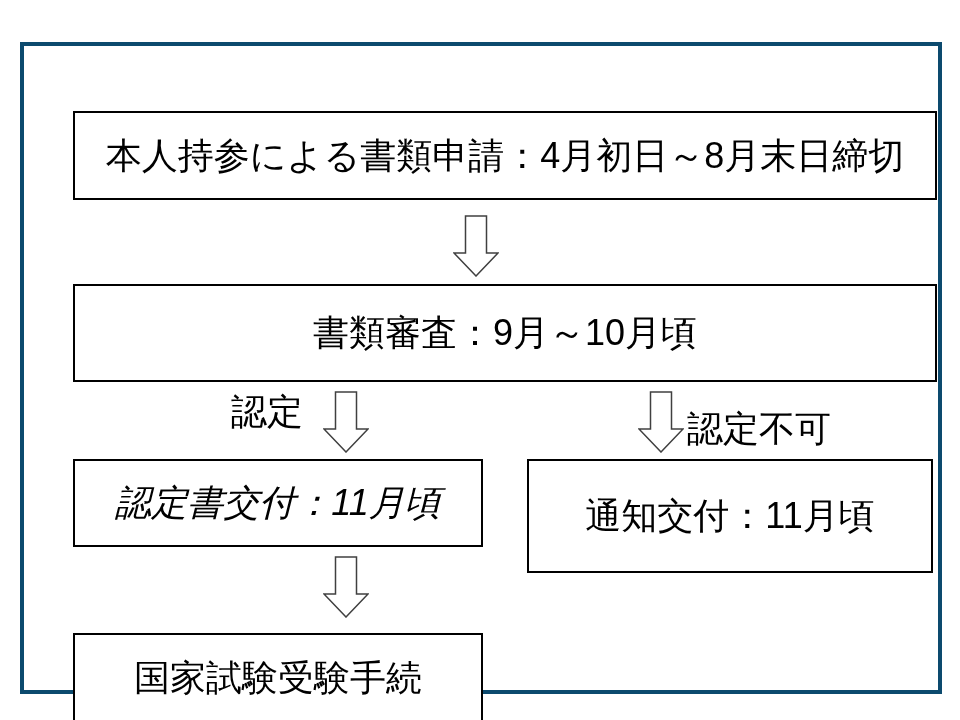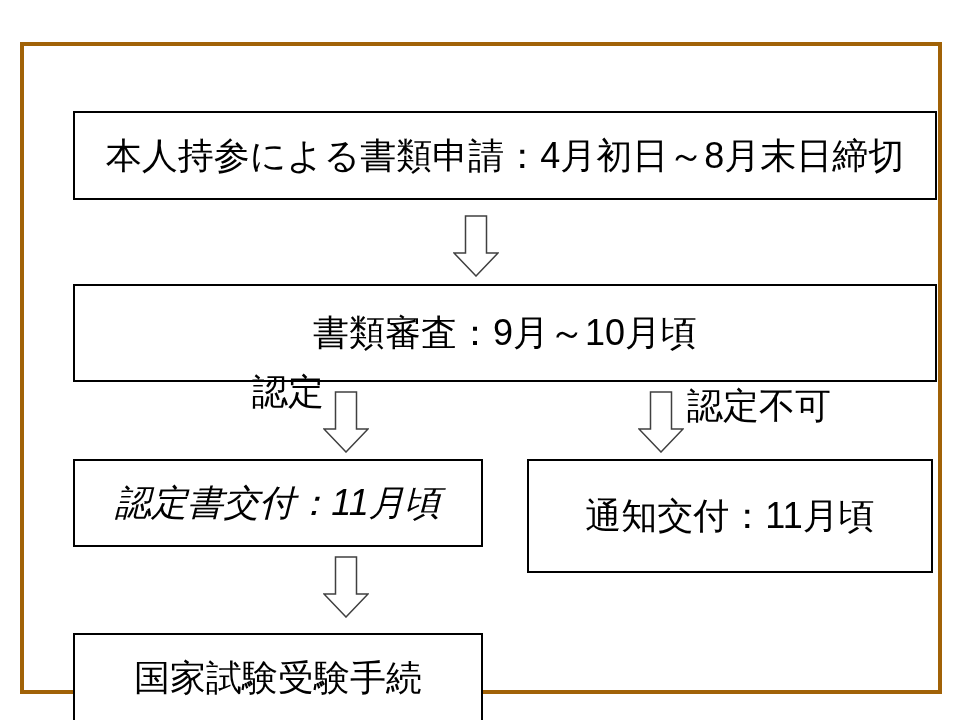--- a/index.html
+++ b/index.html
@@ -14,21 +14,21 @@
     height: 720px;
     background: #ffffff;
     overflow: hidden;
   }
   .frame {
     position: absolute;
     left: 20px;
     top: 42px;
     width: 922px;
     height: 652px;
-    border: 4px solid #a16207;
+    border: 4px solid #0c4a6e;
     box-sizing: border-box;
     background: #ffffff;
   }
   .node {
     position: absolute;
     box-sizing: border-box;
     border: 2px solid #000000;
     background: #ffffff;
     display: flex;
     align-items: center;
@@ -55,22 +55,22 @@
   .conn-3 { left: 614px; top: 345px; }
   .conn-4 { left: 299px; top: 510px; }
 
   .branch-label {
     position: absolute;
     font-size: 36px;
     color: #000000;
     white-space: nowrap;
     line-height: 1.1;
   }
-  .branch-approved { left: 207px; top: 326px; margin-left: 21px; }
-  .branch-rejected { left: 663px; top: 340px; }
+  .branch-approved { left: 207px; top: 346px; }
+  .branch-rejected { left: 663px; top: 363px; }
 </style>
 </head>
 <body>
 
 <div class="stage">
   <div class="frame">
 
     <div class="node node-application">
       <span>本人持参による書類申請：4月初日～8月末日締切</span>
     </div>

